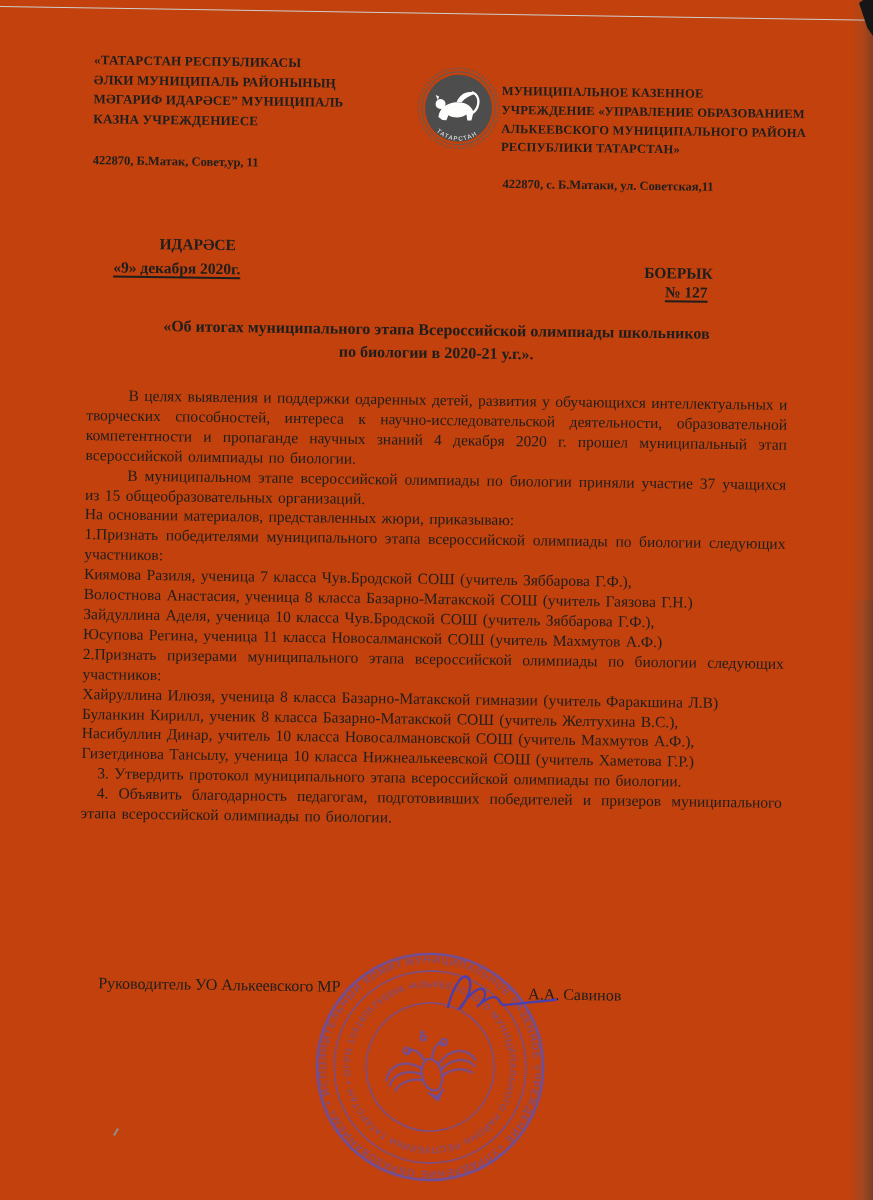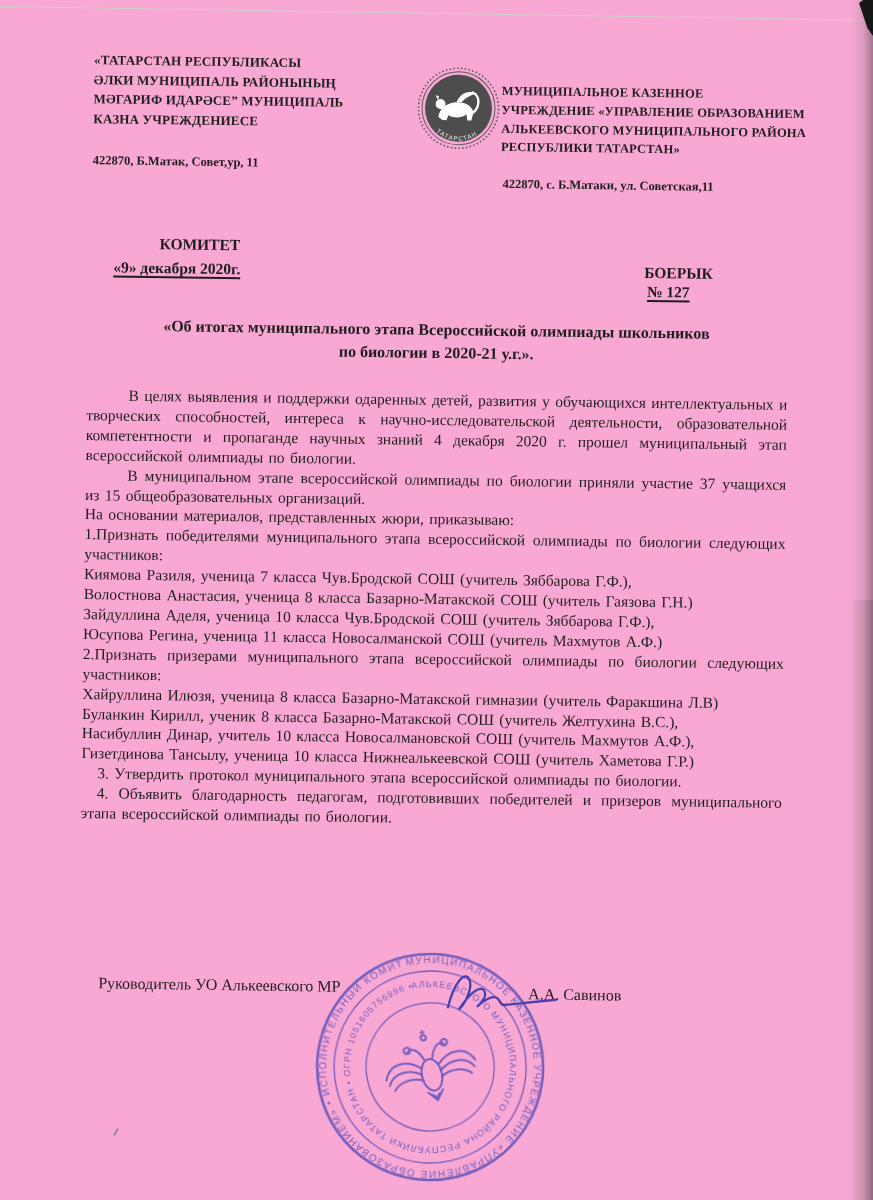--- a/index.html
+++ b/index.html
@@ -1,16 +1,16 @@
 <!DOCTYPE html>
 <html><head>
 <meta charset="utf-8">
 <style>
   html,body{margin:0;padding:0;background:#e8e8e6;}
-  .scan{position:relative;width:873px;height:1200px;margin:0 auto;background:#f9a8d4;overflow:hidden;
+  .scan{position:relative;width:873px;height:1200px;margin:0 auto;background:#c2410c;overflow:hidden;
         font-family:"Liberation Serif","DejaVu Serif",serif;color:#1e1e1e;}
   .abs{position:absolute;}
   .sheet{position:absolute;inset:0;transform:rotate(0.8deg);transform-origin:80px 0;}
 
   
   .top-line{left:-6px;top:6px;width:910px;height:1px;background:#d0d0ce;transform:rotate(0.9deg);transform-origin:0 0;}
   .corner-mark{right:0;top:0;width:14px;height:36px;background:#161616;
                clip-path:polygon(30% 0,100% 0,100% 100%,60% 78%,0 8%);z-index:6;}
   .edge-shadow{right:0;top:0;width:22px;height:1200px;z-index:5;
                background:linear-gradient(to right,rgba(90,90,88,0) 0%,rgba(90,90,88,.18) 55%,rgba(60,60,58,.45) 100%);}
@@ -25,21 +25,21 @@
   .addr{font-weight:bold;font-size:12.5px;}
   .addr-left{left:95px;top:153px;}
   .addr-right{left:505px;top:171px;}
   .emblem{left:417px;top:60px;width:86px;height:86px;}
 
   
   .h-bold{font-weight:bold;font-size:15.5px;white-space:nowrap;}
   .order-ru{left:163px;top:234px;}
   .order-date{left:117px;top:258px;}
   .order-tat{left:648px;top:256px;}
-  .order-no{left:651px;top:275px;}
+  .order-no{left:669px;top:275px;}
   .u{text-decoration:underline;text-decoration-thickness:1.5px;text-underline-offset:3px;}
   .title{left:88px;top:313px;width:706px;text-align:center;font-weight:bold;font-size:16px;line-height:23px;}
 
   
   .bodytext{left:92px;top:385px;width:701px;font-size:15.5px;line-height:19.9px;text-align:justify;word-spacing:1.5px;z-index:1;}
   .bodytext p{margin:0;}
   .p-indent{text-indent:42px;}
   .p-item{margin-left:36px;}
   .p-num{text-indent:16px;}
 
@@ -90,21 +90,21 @@
     <div class="abs org org-right">
       <div>МУНИЦИПАЛЬНОЕ КАЗЕННОЕ</div>
       <div>УЧРЕЖДЕНИЕ «УПРАВЛЕНИЕ ОБРАЗОВАНИЕМ</div>
       <div>АЛЬКЕЕВСКОГО МУНИЦИПАЛЬНОГО РАЙОНА</div>
       <div>РЕСПУБЛИКИ ТАТАРСТАН»</div>
     </div>
 
     <div class="abs addr addr-left">422870, Б.Матак, Совет,ур, 11</div>
     <div class="abs addr addr-right">422870, с. Б.Матаки, ул. Советская,11</div>
 
-    <div class="abs h-bold order-ru">КОМИТЕТ</div>
+    <div class="abs h-bold order-ru">ИДАРӘСЕ</div>
     <div class="abs h-bold order-date u">«9» декабря 2020г.</div>
     <div class="abs h-bold order-tat">БОЕРЫК</div>
     <div class="abs h-bold order-no u">№ 127</div>
 
     <div class="abs title">
       <div>«Об итогах муниципального этапа Всероссийской олимпиады школьников</div>
       <div>по биологии в 2020-21 у.г.».</div>
     </div>
 
     <div class="abs bodytext">

